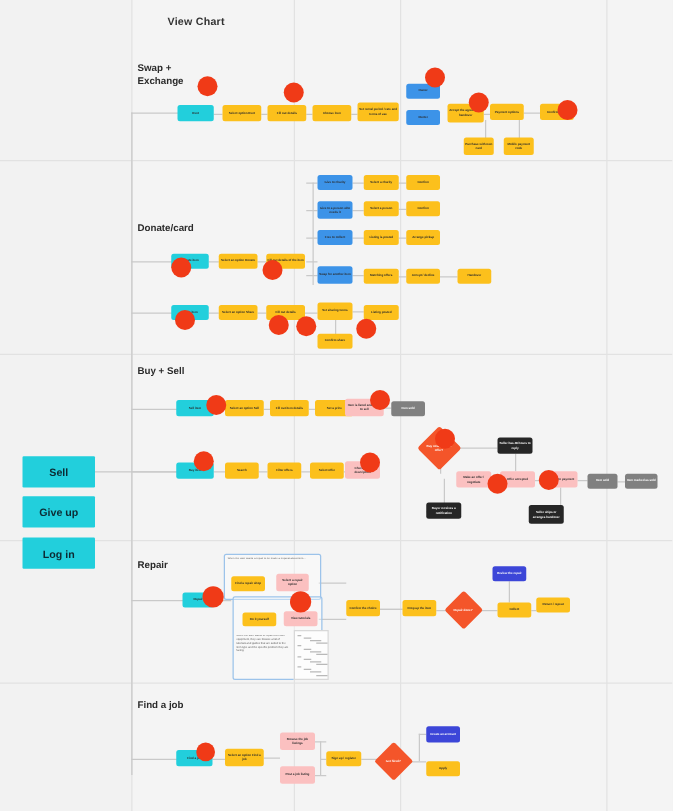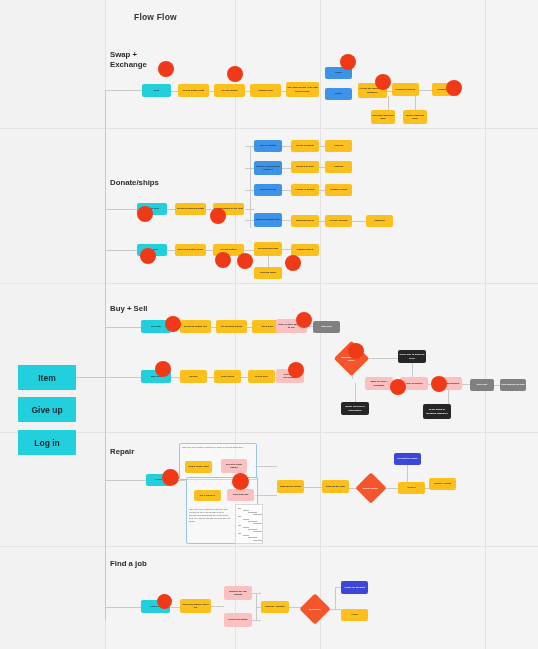--- a/index.html
+++ b/index.html
@@ -88,27 +88,27 @@
 
   <div class="gridline gv" style="left:105px;"></div>
   <div class="gridline gv" style="left:235px;"></div>
   <div class="gridline gv" style="left:320px;"></div>
   <div class="gridline gv" style="left:485px;"></div>
   <div class="gridline gh" style="top:128px;"></div>
   <div class="gridline gh" style="top:283px;"></div>
   <div class="gridline gh" style="top:432px;"></div>
   <div class="gridline gh" style="top:546px;"></div>
 
-  <div class="title" style="left:134px;top:12px;">Flow Flow</div>
+  <div class="title" style="left:134px;top:12px;">View Chart</div>
 
   <div id="sections">
       <div class="sectlabel" style="left: 110px; top: 50px;">Swap +
 Exchange</div>
-      <div class="sectlabel" style="left: 110px; top: 178px;">Donate/ships</div>
-      <div class="sectlabel" style="left: 110px; top: 304px;">Buy + Sell</div>
+      <div class="sectlabel" style="left: 110px; top: 178px;">Donate/card</div>
+      <div class="sectlabel" style="left: 110px; top: 292px;">Buy + Sell</div>
       <div class="sectlabel" style="left: 110px; top: 447px;">Repair</div>
       <div class="sectlabel" style="left: 110px; top: 559px;">Find a job</div>
     </div>
   <div id="connectors">
       <div class="conn ch" style="left: 76px; top: 377px; width: 66px;"></div>
       <div class="conn cv" style="left: 105px; top: 90px; height: 530px;"></div>
       <div class="conn ch" style="left: 105px; top: 90px; width: 38px;"></div>
       <div class="conn ch" style="left: 105px; top: 209px; width: 33px;"></div>
       <div class="conn ch" style="left: 105px; top: 250px; width: 33px;"></div>
       <div class="conn ch" style="left: 105px; top: 327px; width: 37px;"></div>
@@ -309,18 +309,18 @@
         <i style="left: 7px; top: 21.9px; width: 6px; height: 0.8px;"></i>
         <i style="left: 12px; top: 24px; width: 9px; height: 0.8px;"></i>
         <i style="left: 17px; top: 26.1px; width: 12px; height: 0.8px;"></i>
         <i style="left: 2px; top: 28.2px; width: 3px; height: 0.8px;"></i>
         <i style="left: 7px; top: 30.3px; width: 6px; height: 0.8px;"></i>
         <i style="left: 12px; top: 32.4px; width: 9px; height: 0.8px;"></i>
         <i style="left: 17px; top: 34.5px; width: 12px; height: 0.8px;"></i>
       </div>
     </div>
   <div id="nav">
-      <div class="navbtn" style="left: 18px; top: 365px; width: 58px; height: 25px;">Item</div>
+      <div class="navbtn" style="left: 18px; top: 365px; width: 58px; height: 25px;">Sell</div>
       <div class="navbtn" style="left: 18px; top: 397px; width: 58px; height: 25px;">Give up</div>
       <div class="navbtn" style="left: 18px; top: 430px; width: 58px; height: 25px;">Log in</div>
     </div>
 
 </div>
 
 </body></html>

